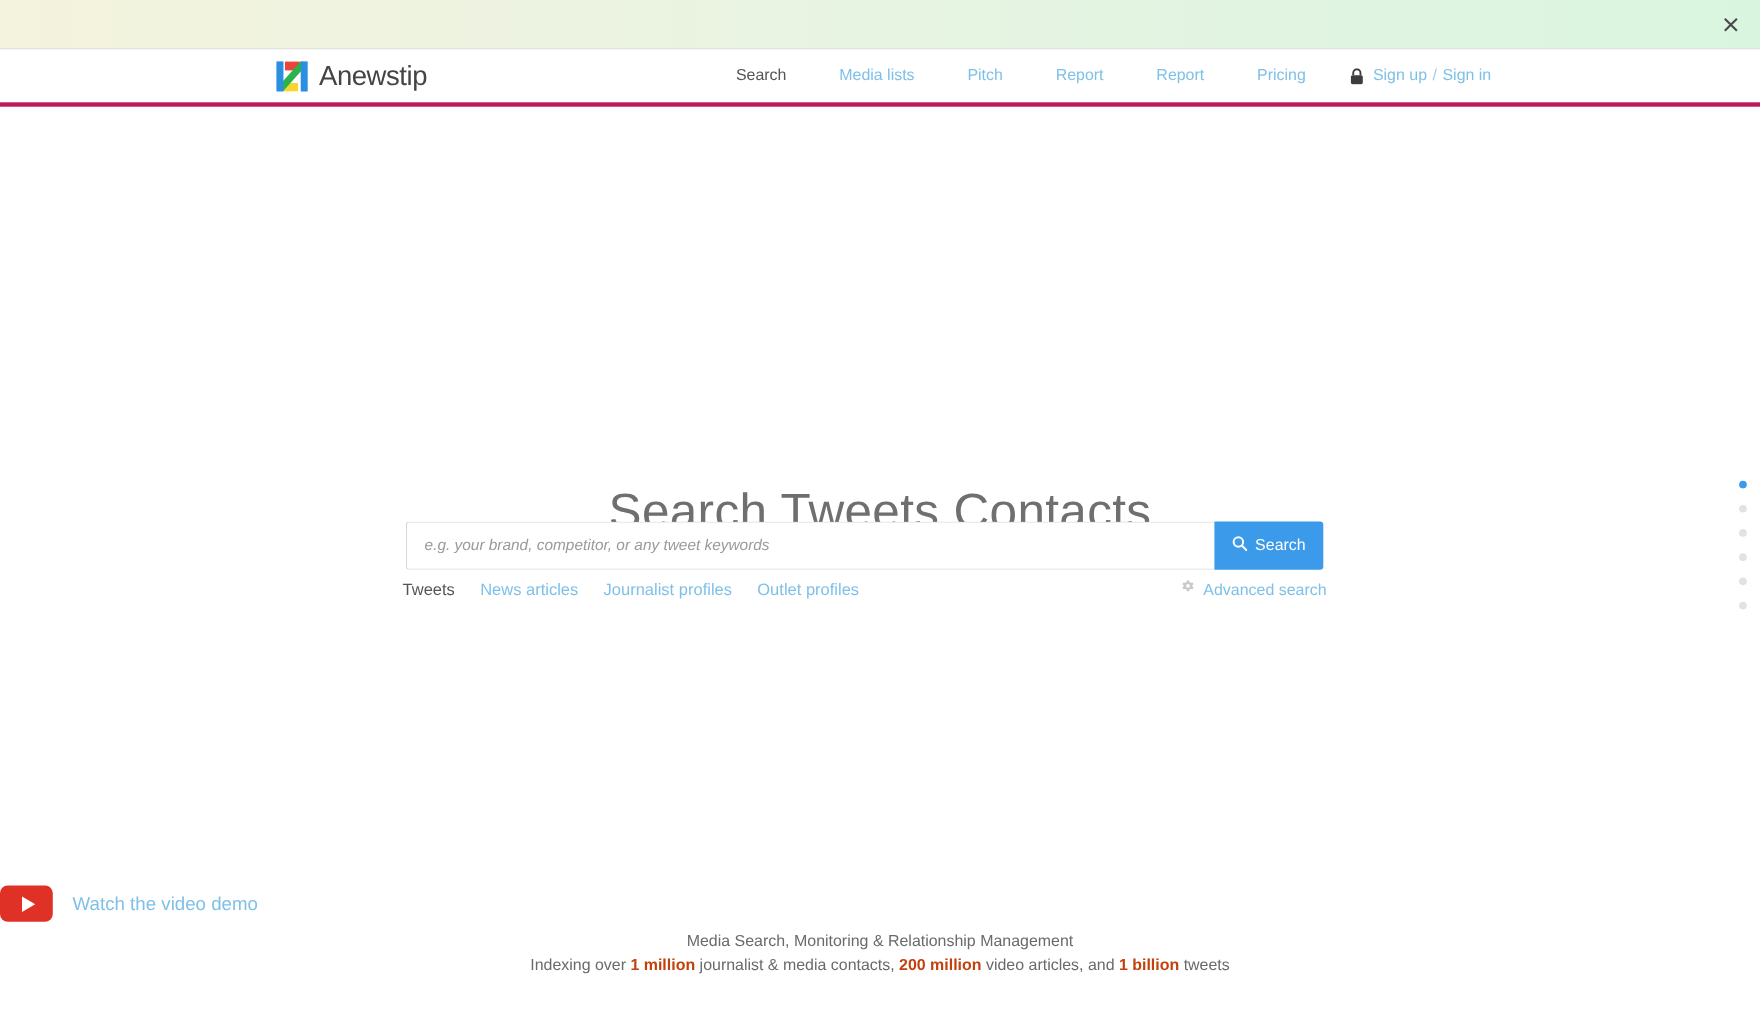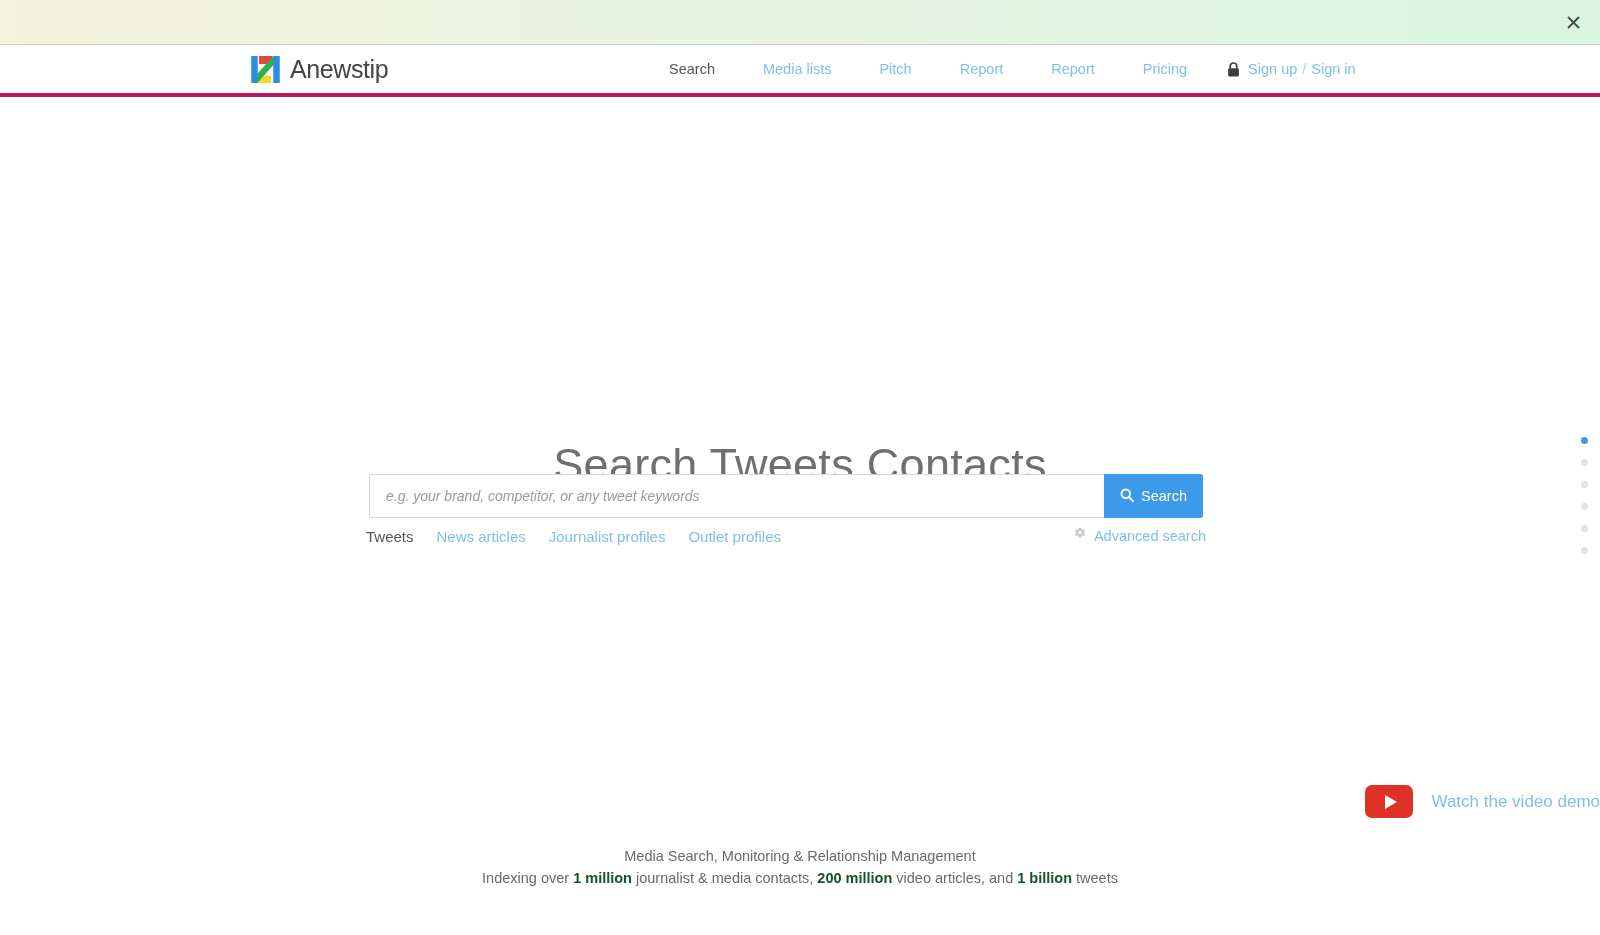--- a/index.html
+++ b/index.html
@@ -200,25 +200,25 @@
     cursor: pointer;
   }
   .adv-search-label {
     font-size: 14.5px;
     color: #7fc0e8;
   }
 
   
   .video-row {
     position: absolute;
-    top: 688px;
-    width: 100%;
-    display: flex;
-    align-items: center;
-    justify-content: flex-end;
+    top: 708px;
+    width: 100%;
+    display: flex;
+    align-items: center;
+    justify-content: flex-start;
     gap: 18px;
     cursor: pointer;
   }
   .yt-btn {
     width: 48px; height: 33px;
     background: #e03127;
     border-radius: 7px;
     display: flex; align-items: center; justify-content: center;
   }
   .yt-tri {
@@ -239,21 +239,21 @@
     color: #6a6a6a;
   }
   .index-line {
     position: absolute;
     top: 773px;
     width: 100%;
     text-align: center;
     font-size: 14.5px;
     color: #6a6a6a;
   }
-  .index-line b { color: #14532d; font-weight: bold; }
+  .index-line b { color: #c2410c; font-weight: bold; }
 
   
   .dot-nav {
     position: absolute;
     right: 12px;
     top: 340px;
     display: flex;
     flex-direction: column;
     gap: 15px;
     z-index: 5;

